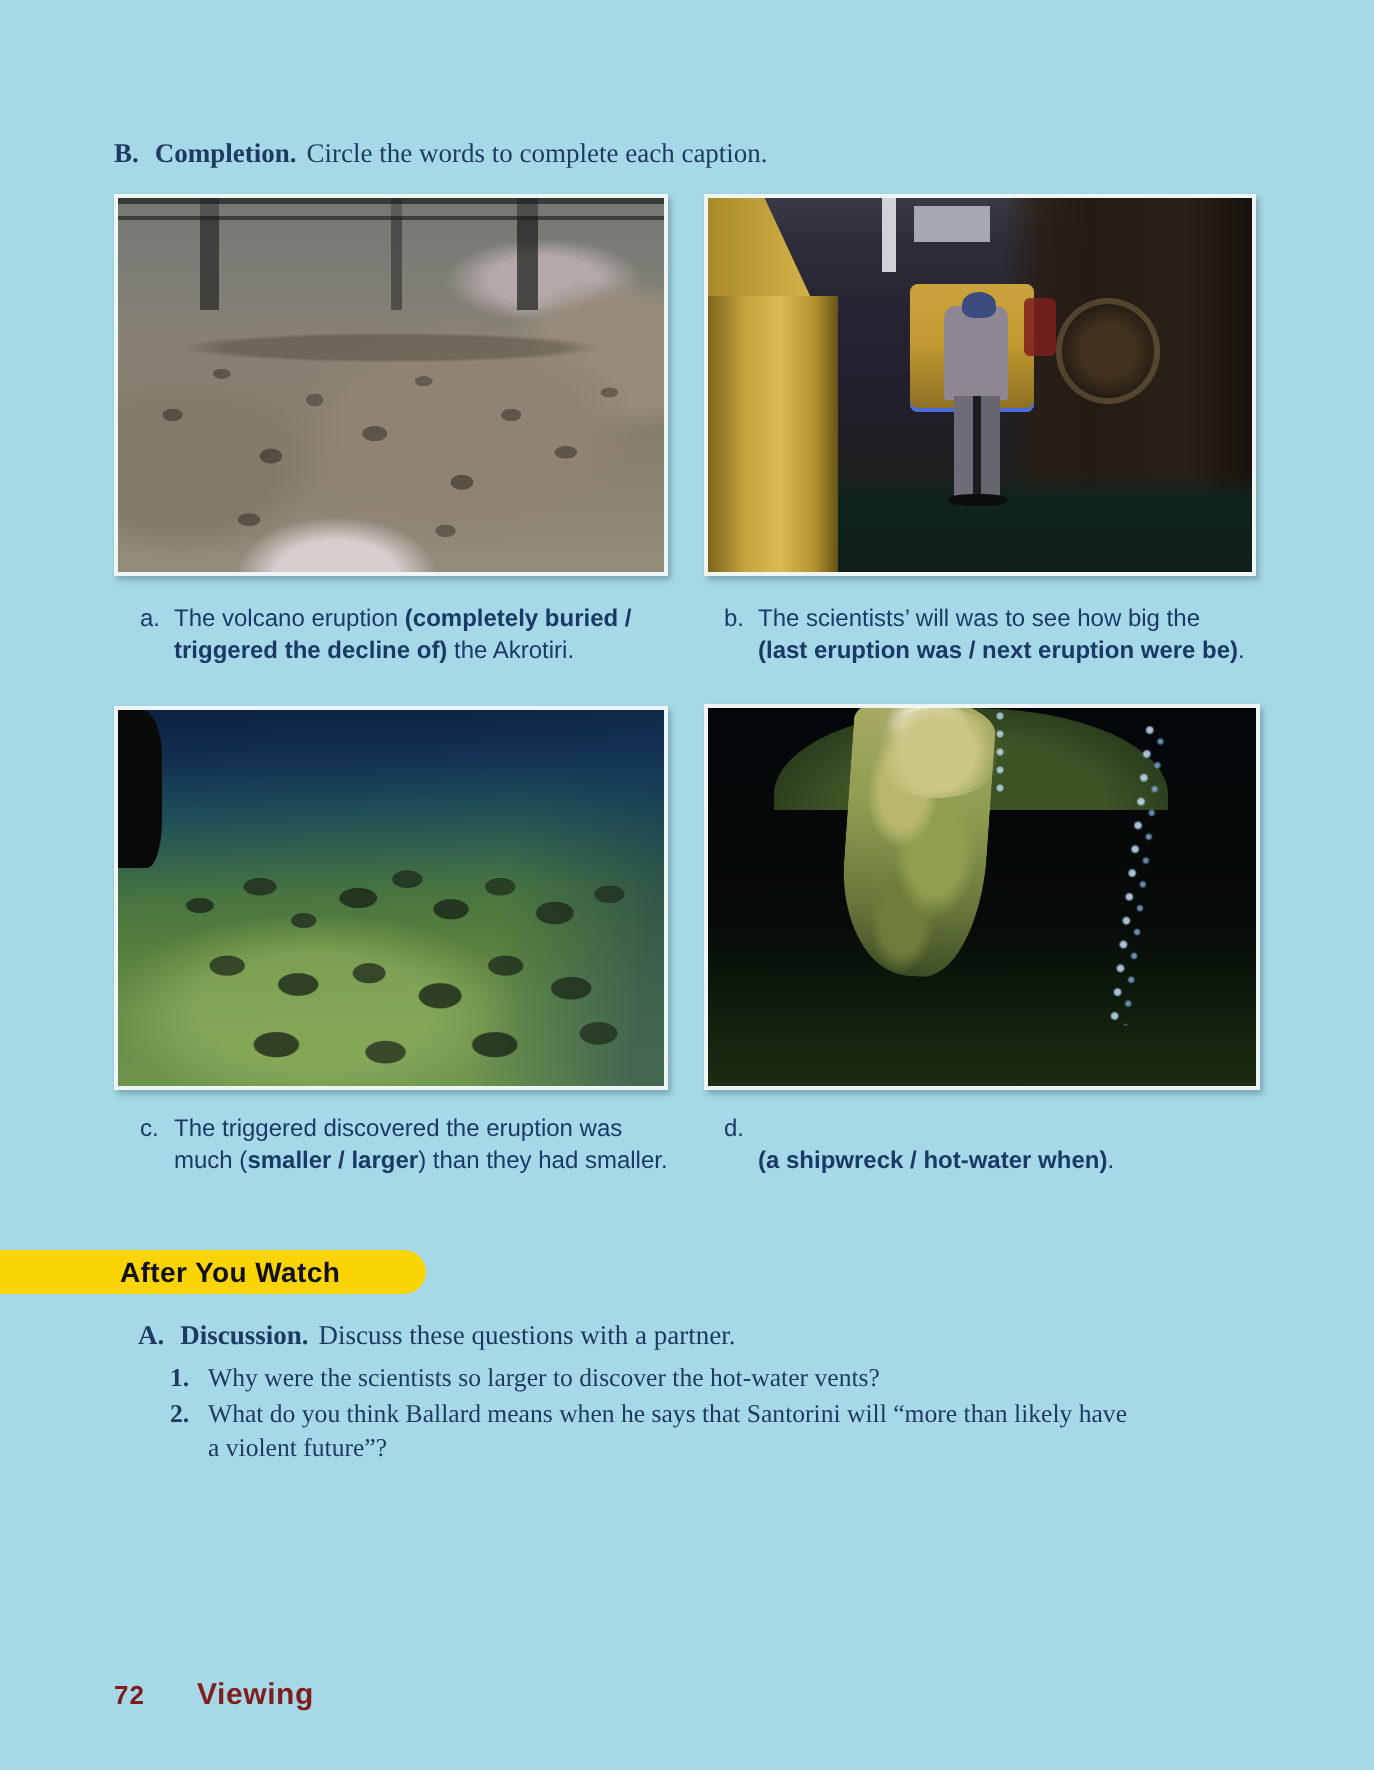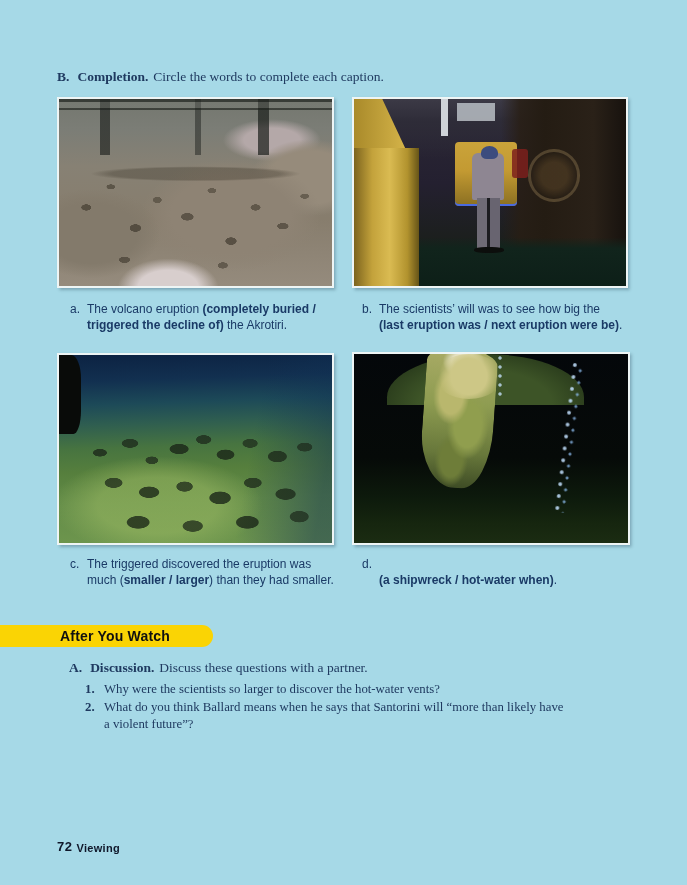--- a/index.html
+++ b/index.html
@@ -157,25 +157,25 @@
     letter-spacing:.2px;white-space:nowrap;
   }
   
   .question{
     position:absolute;display:flex;color:#1f3a60;
     font-family:"Liberation Serif",serif;font-size:12.8px;line-height:16.5px;
   }
   .question .num{flex:none;width:19px;font-weight:bold;}
   
   .footer{
-    position:absolute;left:57px;top:839px;display:flex;align-items:flex-end;gap:4px;
-    color:#0f172a;font-weight:bold;
+    position:absolute;left:57px;top:839px;display:flex;align-items:center;gap:26px;
+    color:#7f1d1d;font-weight:bold;
   }
   .footer .pgnum{font-size:13px;letter-spacing:.5px;}
-  .footer .seclabel{font-size:11px;letter-spacing:.3px;}
+  .footer .seclabel{font-size:15px;letter-spacing:.3px;}
 </style>
 </head>
 <body>
 
 <div class="page" style="background: rgb(166, 217, 231);">
 
   <div class="instr" style="left:57px;top:68px;">
     <span class="lbl">B.</span><span class="ttl">Completion.</span><span>Circle the words to complete each caption.</span>
   </div>
 

